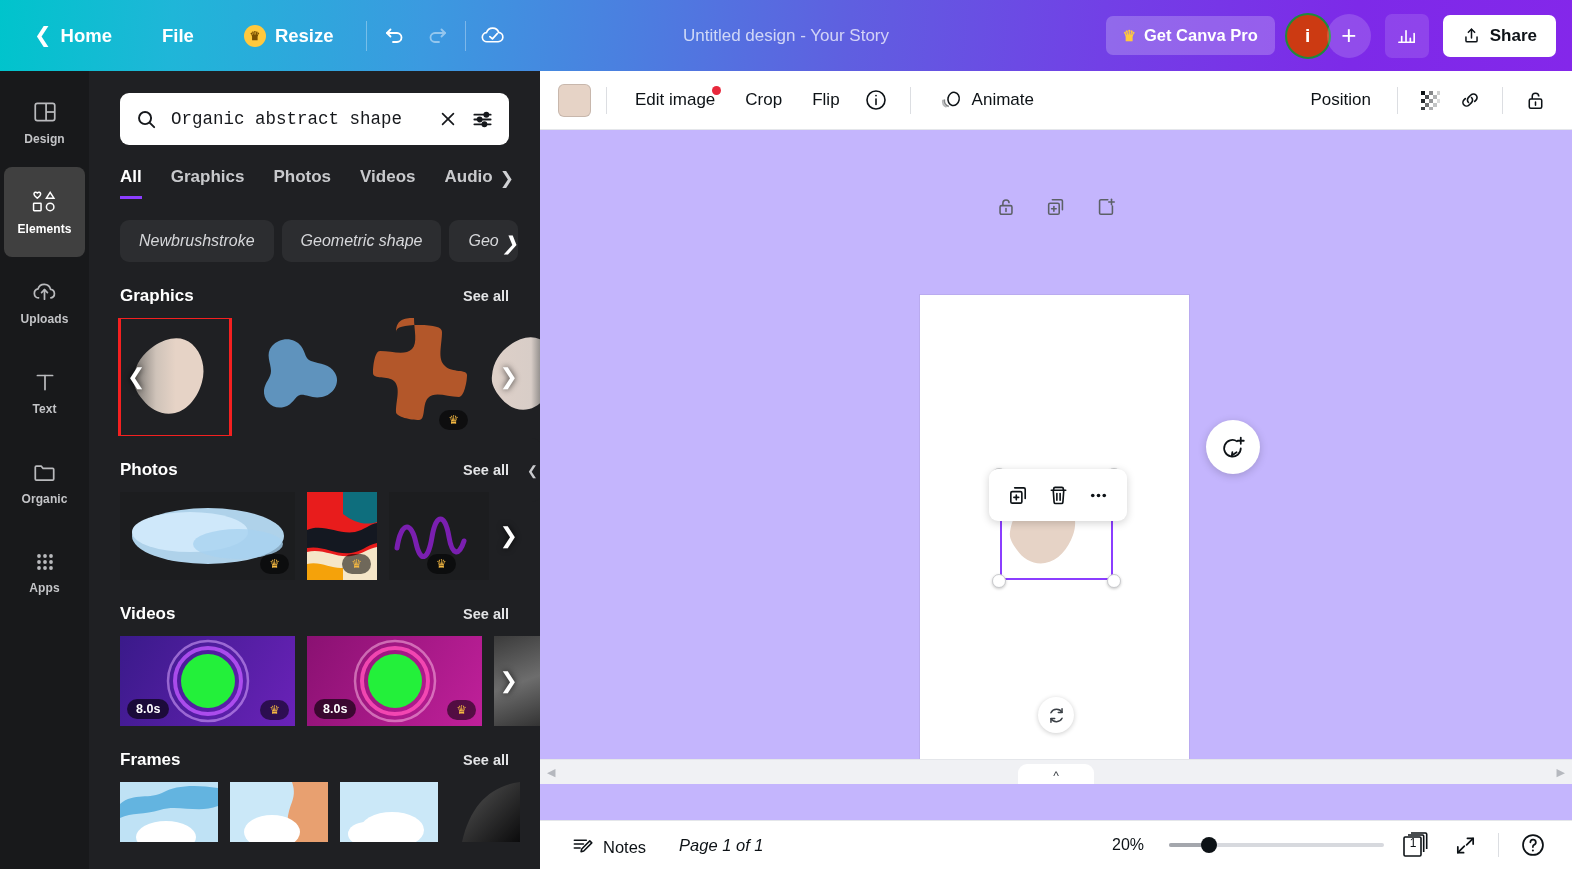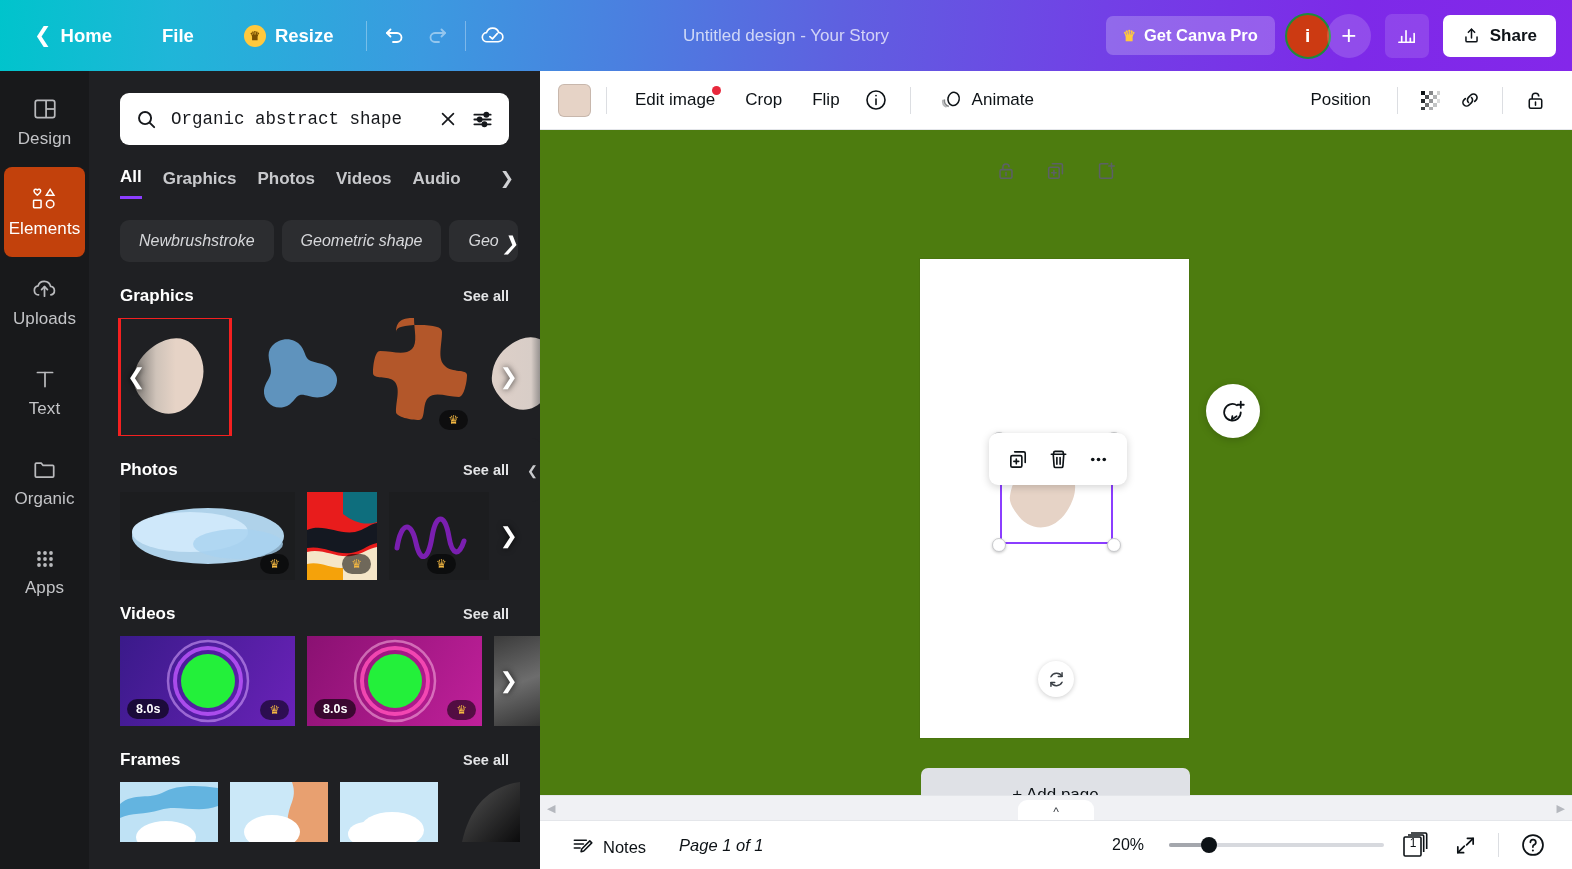--- a/index.html
+++ b/index.html
@@ -75,43 +75,43 @@
   
   .rail {
     width: 89px; flex: 0 0 89px; background: #18191b;
     display: flex; flex-direction: column; padding-top: 6px; overflow: hidden;
   }
   .rail-item {
     height: 90px; display: flex; flex-direction: column;
     align-items: center; justify-content: center; gap: 7px; cursor: pointer;
     color: #b9babd; border-radius: 8px; margin: 0 4px;
   }
-  .rail-item.active { background: #c2410c; color: #fff; }
+  .rail-item.active { background: #404040; color: #fff; }
   .rail-item.active .rail-label { color: #fff; }
-  .rail-label { font-size: 17px; font-weight: 400; color: #c3c4c7; letter-spacing: .1px; }
+  .rail-label { font-size: 12px; font-weight: 700; color: #c3c4c7; letter-spacing: .1px; }
 
   
   .panel {
     width: 451px; flex: 0 0 451px; background: #1f2023;
     display: flex; flex-direction: column; position: relative; overflow: hidden;
   }
   .panel-scroll { flex: 1; overflow: hidden; padding-bottom: 10px; }
   .search-wrap { padding: 22px 31px 0 31px; }
   .search-box {
     height: 52px; background: #fff; border-radius: 9px;
     display: flex; align-items: center; gap: 13px; padding: 0 15px;
   }
   .search-input {
     flex: 1; border: 0; outline: 0; font-size: 17.5px; color: #16181c;
     font-family: Liberation Mono, monospace; background: transparent;
   }
   .s-icon { display: flex; align-items: center; justify-content: center; cursor: pointer; }
 
   .tabs {
-    display: flex; align-items: center; gap: 21px;
+    display: flex; align-items: flex-start; gap: 29px;
     padding: 22px 31px 0 31px; position: relative;
   }
   .tab {
     font-size: 17px; font-weight: 700; color: #c8c9cc; cursor: pointer;
     padding-bottom: 9px; white-space: nowrap;
   }
   .tab.active { color: #fff; border-bottom: 3px solid #8b3dff; }
   .tab-next {
     position: absolute; right: 26px; bottom: 10px; color: #d0d1d4; font-size: 17px; cursor: pointer;
   }
@@ -155,21 +155,21 @@
 
   
   .collapse {
     position: absolute; right: -1px; top: 50%; transform: translateY(-50%);
     width: 17px; height: 64px; background: #1f2023;
     border-radius: 0 9px 9px 0; display: flex; align-items: center; justify-content: center;
     color: #c9cacd; font-size: 13px; cursor: pointer; z-index: 10;
   }
 
   
-  .editor { flex: 1; display: flex; flex-direction: column; background: #4d7c0f; min-width: 0; }
+  .editor { flex: 1; display: flex; flex-direction: column; background: #c4b5fd; min-width: 0; gap: 36px; }
   .toolbar {
     height: 59px; flex: 0 0 59px; background: #fff;
     display: flex; align-items: center; padding: 0 18px; gap: 4px;
     border-bottom: 1px solid #e4e6ea;
   }
   .swatch {
     width: 33px; height: 33px; border-radius: 6px; cursor: pointer;
     border: 1px solid rgba(0,0,0,.13);
   }
   .tool-sep { width: 1px; height: 27px; background: #dcdee2; margin: 0 11px; }

